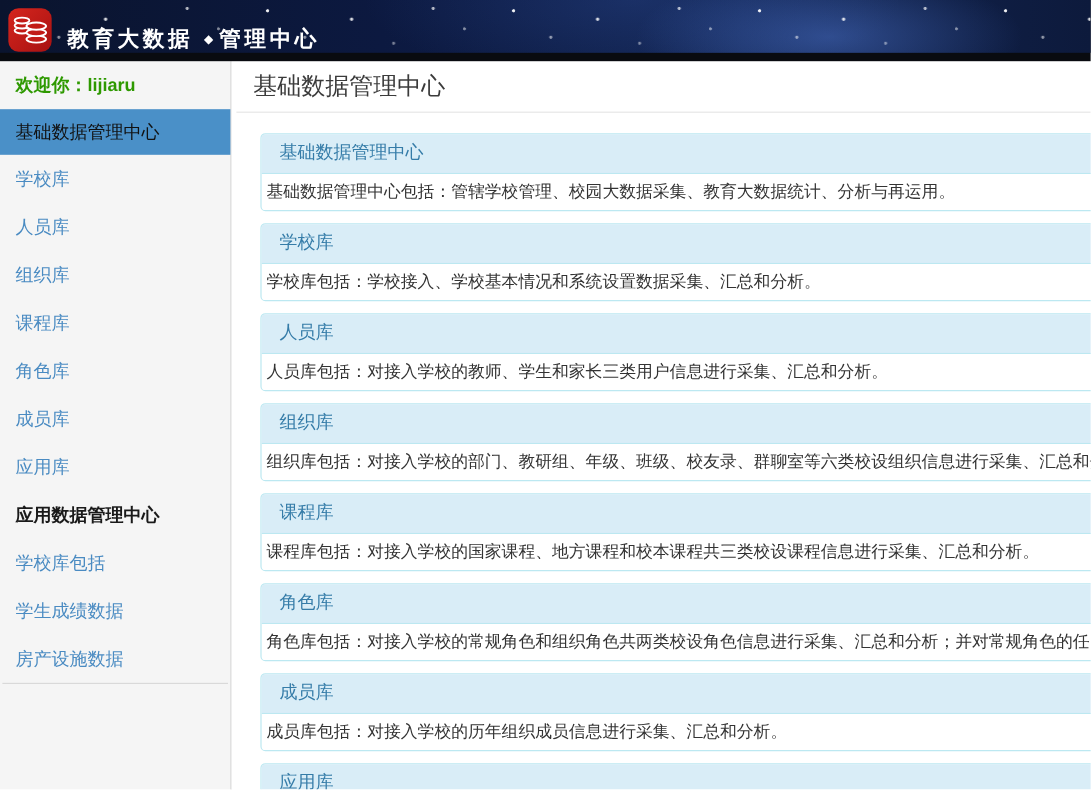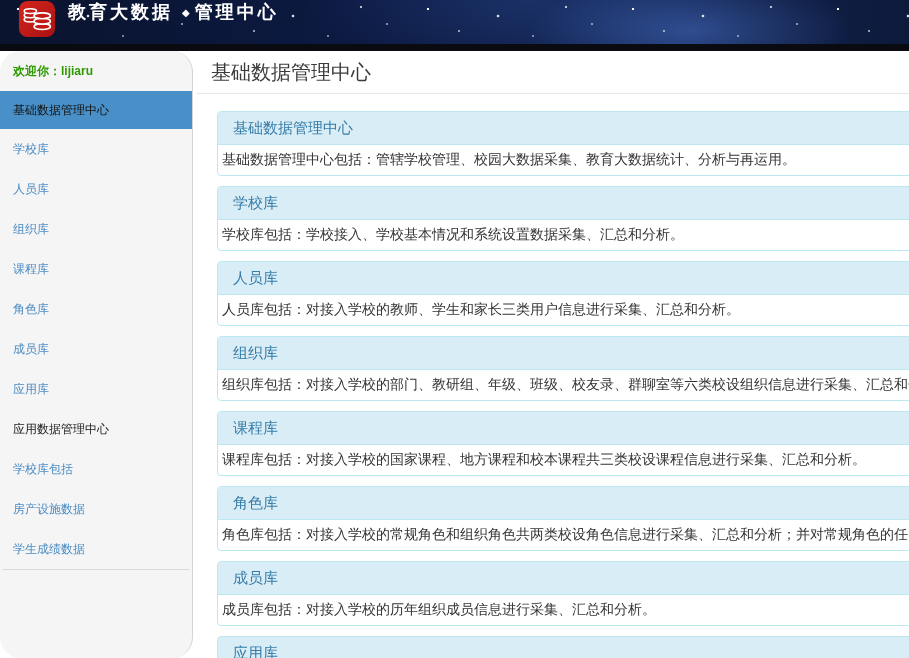--- a/index.html
+++ b/index.html
@@ -26,48 +26,48 @@
       radial-gradient(circle at 18px 9px,  rgba(255,255,255,0.95) 1px, transparent 1.6px),
       radial-gradient(circle at 49px 31px, rgba(255,255,255,0.55) 1px, transparent 1.6px),
       radial-gradient(circle at 88px 16px, rgba(255,255,255,0.85) 1px, transparent 1.7px),
       radial-gradient(circle at 123px 36px, rgba(255,255,255,0.45) 1px, transparent 1.5px),
       radial-gradient(circle at 156px 7px, rgba(255,255,255,0.7) 1px, transparent 1.6px),
       radial-gradient(circle at 182px 24px, rgba(255,255,255,0.5) 1px, transparent 1.5px);
     background-size: 205px 44px; background-repeat: repeat;
   }
   .header-content {
     position: relative; z-index: 1; height: 44px;
-    display: flex; align-items: flex-start; padding-left: 18px;
+    display: flex; align-items: flex-end; padding-left: 6px;
   }
   .logo { width: 38px; height: 38px; margin-right: 12px; flex: none; }
   .brand {
     color: #fff; font-size: 18px; font-weight: bold; letter-spacing: 3px;
     font-family: "Liberation Serif", "DejaVu Serif", serif;
     white-space: nowrap;
   }
   .brand .sep { font-size: 10px; letter-spacing: 0; margin: 0 5px 0 9px; vertical-align: 2px; }
 
   
   .body-row { flex: 1; display: flex; min-height: 0; }
 
   
   .sidebar {
     width: 192px; flex: none; background: #f5f5f5;
-    border-right: 1px solid #d4d4d4; font-size: 12px; border-radius: 21px;
+    border-right: 1px solid #d4d4d4; font-size: 15px;
   }
   .welcome {
     height: 40px; display: flex; align-items: center; padding-left: 13px;
     color: #2e9900; font-weight: bold;
   }
   .nav-item {
     height: 40px; display: flex; align-items: center; padding-left: 13px;
     color: #4a8bc2; cursor: pointer; white-space: nowrap;
   }
   .nav-item.active { height: 38px; background: #4a90c8; color: #111; }
-  .nav-item.section { color: #1a1a1a; font-weight: normal; }
+  .nav-item.section { color: #1a1a1a; font-weight: bold; }
   .sidebar-divider { border-top: 1px solid #d9d9d9; margin: 0 2px; }
 
   
   .main { flex: 1; background: #fff; padding-left: 4px; overflow: hidden; }
   .page-title {
     font-size: 20px; font-weight: normal; color: #3b3b3b;
     line-height: 26px; margin: 8px 0 8px 14px;
   }
   .title-rule { border-top: 1px solid #e7e7e7; margin: 0 0 17px 0; }
 
@@ -126,22 +126,22 @@
         <div class="nav-item active">基础数据管理中心</div>
         <div class="nav-item">学校库</div>
         <div class="nav-item">人员库</div>
         <div class="nav-item">组织库</div>
         <div class="nav-item">课程库</div>
         <div class="nav-item">角色库</div>
         <div class="nav-item">成员库</div>
         <div class="nav-item">应用库</div>
         <div class="nav-item section">应用数据管理中心</div>
         <div class="nav-item">学校库包括</div>
+        <div class="nav-item">学生成绩数据</div>
         <div class="nav-item">房产设施数据</div>
-        <div class="nav-item">学生成绩数据</div>
       </nav>
       <div class="sidebar-divider"></div>
     </aside>
 
     <main class="main">
       <h1 class="page-title">基础数据管理中心</h1>
       <div class="title-rule"></div>
 
       <section class="panels">
         <div class="panel">

